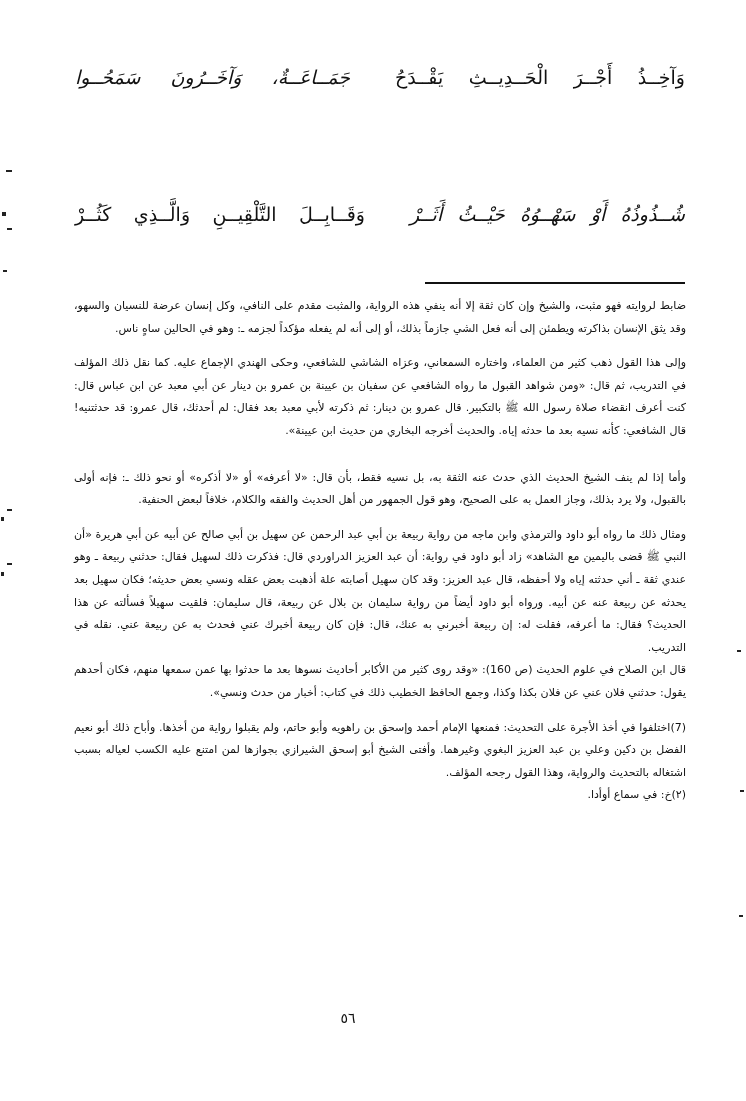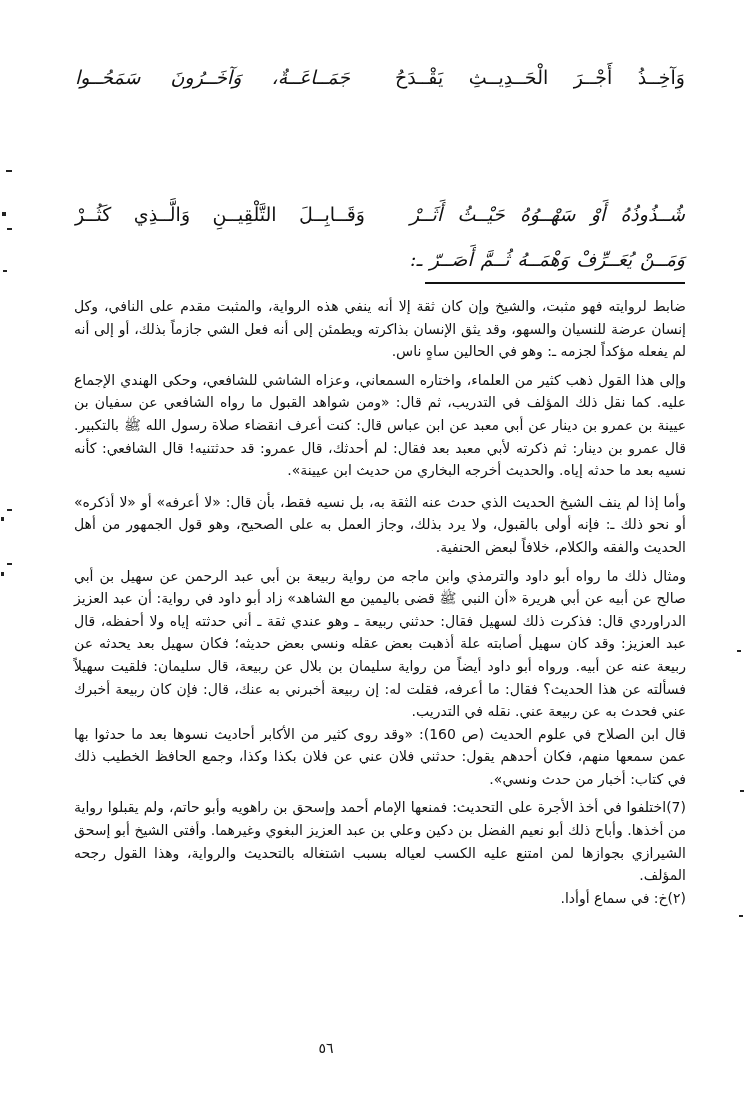--- a/index.html
+++ b/index.html
@@ -20,28 +20,28 @@
     text-align: justify; text-align-last: justify; white-space: nowrap; line-height: 1;
   }
   .hemistich.left { width: 275px; font-style: italic; }
   .fn-ref { font-size: 11px; vertical-align: super; }
   .rule {
     position: absolute; top: 282px; left: 425px; width: 260px; height: 2px; background: #111;
   }
   .prose {
     position: absolute; top: 295px; left: 74px; width: 612px;
     direction: rtl; text-align: justify;
-    font-family: "DejaVu Sans", sans-serif; font-size: 14px; line-height: 22.6px;
+    font-family: "DejaVu Sans", sans-serif; font-size: 11px; line-height: 22.6px;
   }
   .prose p { margin: 0; text-align-last: right; }
-  .prose p.gap { margin-top: 6px; }
-  .prose p.sep { margin-top: 9px; }
+  .prose p.gap { margin-top: 12px; }
+  .prose p.sep { margin-top: 24px; }
   .page-number {
-    position: absolute; top: 1040px; left: 0; width: 652px; text-align: center;
-    font-family: "DejaVu Sans", sans-serif; font-size: 14px; direction: rtl;
+    position: absolute; top: 1010px; left: 0; width: 652px; text-align: center;
+    font-family: "DejaVu Sans", sans-serif; font-size: 14px; direction: rtl; padding-left: 22px;
   }
   .mark { position: absolute; background: #222; height: 2px; }
 </style>
 </head>
 <body>
 
 <div class="page">
 
   <div class="poem">
     <div class="poem-row">
@@ -50,21 +50,20 @@
     </div>
     <div class="poem-row">
     </div>
     <div class="poem-row">
     </div>
     <div class="poem-row">
       <div class="hemistich left"><span>شُــذُوذُهُ أَوْ سَهْــوُهُ حَيْــثُ أَثَــرْ</span></div>
       <div class="hemistich"><span>وَقَــابِــلَ التَّلْقِيــنِ وَالَّــذِي كَثُــرْ</span></div>
     </div>
     <div class="poem-row">
-      <div class="hemistich left"><span>وَمَــنْ يُعَــرِّفْ وَهْمَــهُ ثُــمَّ أَصَــرّ ـ:</span></div>
     </div>
   </div>
 
   <div class="rule"></div>
 
   <div class="prose">
     <p>ضابط لروايته فهو مثبت، والشيخ وإن كان ثقة إلا أنه ينفي هذه الرواية، والمثبت مقدم على النافي، وكل إنسان عرضة للنسيان والسهو، وقد يثق الإنسان بذاكرته ويطمئن إلى أنه فعل الشي جازماً بذلك، أو إلى أنه لم يفعله مؤكداً لجزمه ـ: وهو في الحالين ساهٍ ناس.</p>
     <p class="gap">وإلى هذا القول ذهب كثير من العلماء، واختاره السمعاني، وعزاه الشاشي للشافعي، وحكى الهندي الإجماع عليه. كما نقل ذلك المؤلف في التدريب، ثم قال: «ومن شواهد القبول ما رواه الشافعي عن سفيان بن عيينة بن عمرو بن دينار عن أبي معبد عن ابن عباس قال: كنت أعرف انقضاء صلاة رسول الله ﷺ بالتكبير. قال عمرو بن دينار: ثم ذكرته لأبي معبد بعد فقال: لم أحدثك، قال عمرو: قد حدثتنيه! قال الشافعي: كأنه نسيه بعد ما حدثه إياه. والحديث أخرجه البخاري من حديث ابن عيينة».</p>
     <p class="sep">وأما إذا لم ينف الشيخ الحديث الذي حدث عنه الثقة به، بل نسيه فقط، بأن قال: «لا أعرفه» أو «لا أذكره» أو نحو ذلك ـ: فإنه أولى بالقبول، ولا يرد بذلك، وجاز العمل به على الصحيح، وهو قول الجمهور من أهل الحديث والفقه والكلام، خلافاً لبعض الحنفية.</p>
     <p class="gap">ومثال ذلك ما رواه أبو داود والترمذي وابن ماجه من رواية ربيعة بن أبي عبد الرحمن عن سهيل بن أبي صالح عن أبيه عن أبي هريرة «أن النبي ﷺ قضى باليمين مع الشاهد» زاد أبو داود في رواية: أن عبد العزيز الدراوردي قال: فذكرت ذلك لسهيل فقال: حدثني ربيعة ـ وهو عندي ثقة ـ أني حدثته إياه ولا أحفظه، قال عبد العزيز: وقد كان سهيل أصابته علة أذهبت بعض عقله ونسي بعض حديثه؛ فكان سهيل بعد يحدثه عن ربيعة عنه عن أبيه. ورواه أبو داود أيضاً من رواية سليمان بن بلال عن ربيعة، قال سليمان: فلقيت سهيلاً فسألته عن هذا الحديث؟ فقال: ما أعرفه، فقلت له: إن ربيعة أخبرني به عنك، قال: فإن كان ربيعة أخبرك عني فحدث به عن ربيعة عني. نقله في التدريب.</p>

